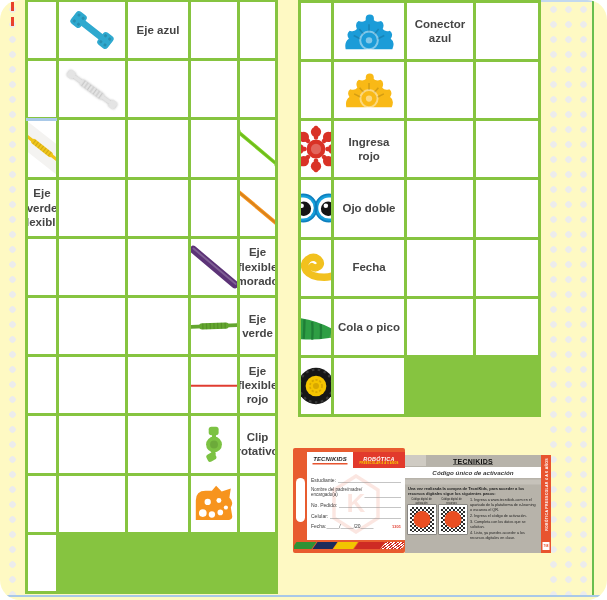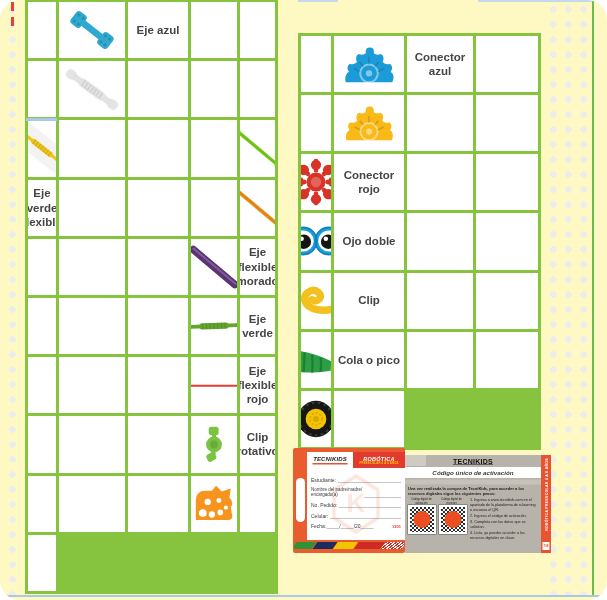--- a/index.html
+++ b/index.html
@@ -14,21 +14,21 @@
   .green-edge{position:absolute;left:592px;top:0;width:2px;height:596px;background:#69BE4F;}
   .blue-bottom{position:absolute;left:0;top:595px;width:607px;height:2px;background:#A9C9E8;}
   .blue-top-a{position:absolute;left:298px;top:0;width:40px;height:2px;background:#C3D9EF;}
   .blue-top-b{position:absolute;left:478px;top:0;width:114px;height:2px;background:#C3D9EF;}
   .blue-seg{position:absolute;left:26px;top:118px;width:31px;height:3px;background:#A9C9E8;}
 
   .ptable{position:absolute;background:#86C440;padding:3px;display:grid;gap:3px;box-sizing:border-box;}
   .ptable-left{left:25px;top:-1px;width:253px;height:595px;
         grid-template-columns:28px 66px 60px 46px 1fr;grid-template-rows:repeat(10,1fr);}
   .ptable-right{left:298px;top:0;width:243px;height:417px;
-        grid-template-columns:30px 70px 66px 1fr;grid-template-rows:repeat(7,1fr);margin-top:33px;}
+        grid-template-columns:30px 70px 66px 1fr;grid-template-rows:repeat(7,1fr);}
   .cell{background:#ffffff;display:flex;align-items:center;justify-content:center;overflow:hidden;}
   .cell.lbl{font-size:11.5px;font-weight:600;color:#454545;text-align:center;line-height:1.25;padding:0 3px;}
   .icon-wrap{display:flex;align-items:center;justify-content:center;}
   .photo{background:#F4F3F1;padding:6px 4px;}
   .outline svg{filter:drop-shadow(0 0 1px #A8A8A8);}
 
   
   .card{position:absolute;left:293px;top:448px;width:516px;height:210px;
         transform:scale(.5);transform-origin:0 0;}
   .card-left{position:absolute;left:0;top:0;width:224px;height:210px;background:#E85C2F;border-radius:4px;}
@@ -355,41 +355,41 @@
       </div>
       <div class="cell"></div>
       <div class="cell"></div>
       <div class="cell">
         <span class="icon-wrap" style="transform: rotate(0deg); color: rgb(217, 50, 38);">
           <svg width="48" height="48" viewBox="0 0 56 56">
             <use href="#sym-gear" xlink:href="#sym-gear"></use>
           </svg>
         </span>
       </div>
-      <div class="cell lbl">Conector rojo</div>
+      <div class="cell lbl">Ingresa rojo</div>
       <div class="cell"></div>
       <div class="cell"></div>
       <div class="cell">
         <span class="icon-wrap" style="transform: rotate(0deg); color: rgb(23, 160, 219);">
           <svg width="56" height="32" viewBox="0 0 74 42">
             <use href="#sym-eyes" xlink:href="#sym-eyes"></use>
           </svg>
         </span>
       </div>
       <div class="cell lbl">Ojo doble</div>
       <div class="cell"></div>
       <div class="cell"></div>
       <div class="cell">
         <span class="icon-wrap" style="transform: rotate(0deg); color: rgb(242, 193, 30);">
           <svg width="52" height="33" viewBox="0 0 64 40">
             <use href="#sym-tail" xlink:href="#sym-tail"></use>
           </svg>
         </span>
       </div>
-      <div class="cell lbl">Clip</div>
+      <div class="cell lbl">Fecha</div>
       <div class="cell"></div>
       <div class="cell"></div>
       <div class="cell">
         <span class="icon-wrap" style="transform: rotate(0deg); color: rgb(46, 158, 68);">
           <svg width="60" height="31" viewBox="0 0 78 40">
             <use href="#sym-beak" xlink:href="#sym-beak"></use>
           </svg>
         </span>
       </div>
       <div class="cell lbl">Cola o pico</div>

